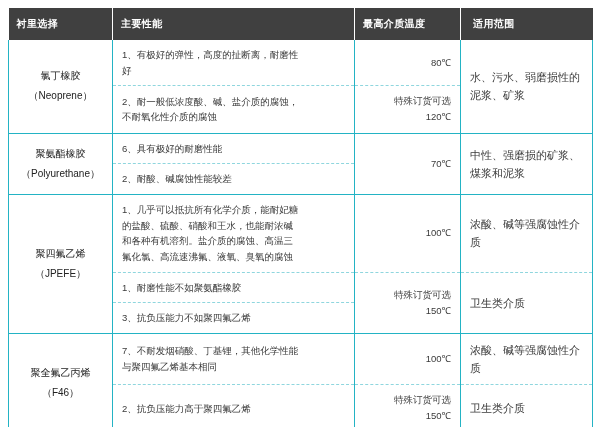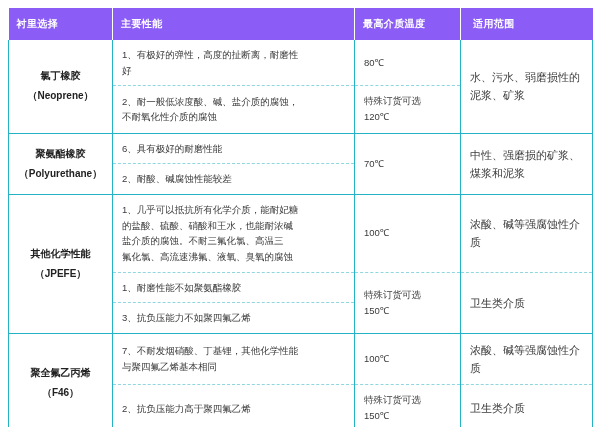--- a/index.html
+++ b/index.html
@@ -25,21 +25,21 @@
     border-collapse: collapse;
     table-layout: fixed;
     font-size: 9.5px;
   }
   table.spec col.c1 { width: 104px; }
   table.spec col.c2 { width: 242px; }
   table.spec col.c3 { width: 106px; }
   table.spec col.c4 { width: 132px; }
 
   thead th {
-    background: #8b5cf6;
+    background: #404040;
     color: #ffffff;
     font-weight: bold;
     font-size: 10px;
     text-align: left;
     padding: 9px 8px;
     border-right: 1px solid #ffffff;
     letter-spacing: 0.4px;
   }
   thead th:last-child { border-right: none; padding-left: 12px; }
 
@@ -52,27 +52,27 @@
     line-height: 1.65;
     color: #3a3a3a;
   }
   tbody tr:first-child td { border-top: none; }
 
   
   td.dash-bottom { border-bottom: 1px dashed #8fd6de; }
 
   td.material {
     text-align: center;
-    font-weight: bold;
+    font-weight: normal;
     color: #222222;
     font-size: 10px;
     line-height: 2.0;
   }
   td.temp {
-    text-align: left;
+    text-align: right;
     font-size: 9.5px;
     line-height: 1.7;
   }
   td.perf { font-size: 9.5px; }
   td.scope { font-size: 11px; }
 
   .nowrapline { display: block; }
 </style>
 </head>
 <body>
@@ -141,27 +141,27 @@
       </td>
     </tr>
     <tr>
       <td class="perf">
         <span class="nowrapline">2、耐酸、碱腐蚀性能较差</span>
       </td>
     </tr>
 
     <tr>
       <td class="material" rowspan="3">
-        <span class="nowrapline">其他化学性能</span>
+        <span class="nowrapline">聚四氟乙烯</span>
         <span class="nowrapline">（JPEFE）</span>
       </td>
       <td class="perf dash-bottom">
         <span class="nowrapline">1、几乎可以抵抗所有化学介质，能耐妃糖</span>
         <span class="nowrapline">的盐酸、硫酸、硝酸和王水，也能耐浓碱</span>
-        <span class="nowrapline">盐介质的腐蚀。不耐三氟化氯、高温三</span>
+        <span class="nowrapline">和各种有机溶剂。盐介质的腐蚀、高温三</span>
         <span class="nowrapline">氟化氯、高流速沸氟、液氧、臭氧的腐蚀</span>
       </td>
       <td class="temp dash-bottom">
         <span class="nowrapline">100℃</span>
       </td>
       <td class="scope dash-bottom">
         <span class="nowrapline">浓酸、碱等强腐蚀性介</span>
         <span class="nowrapline">质</span>
       </td>
     </tr>

